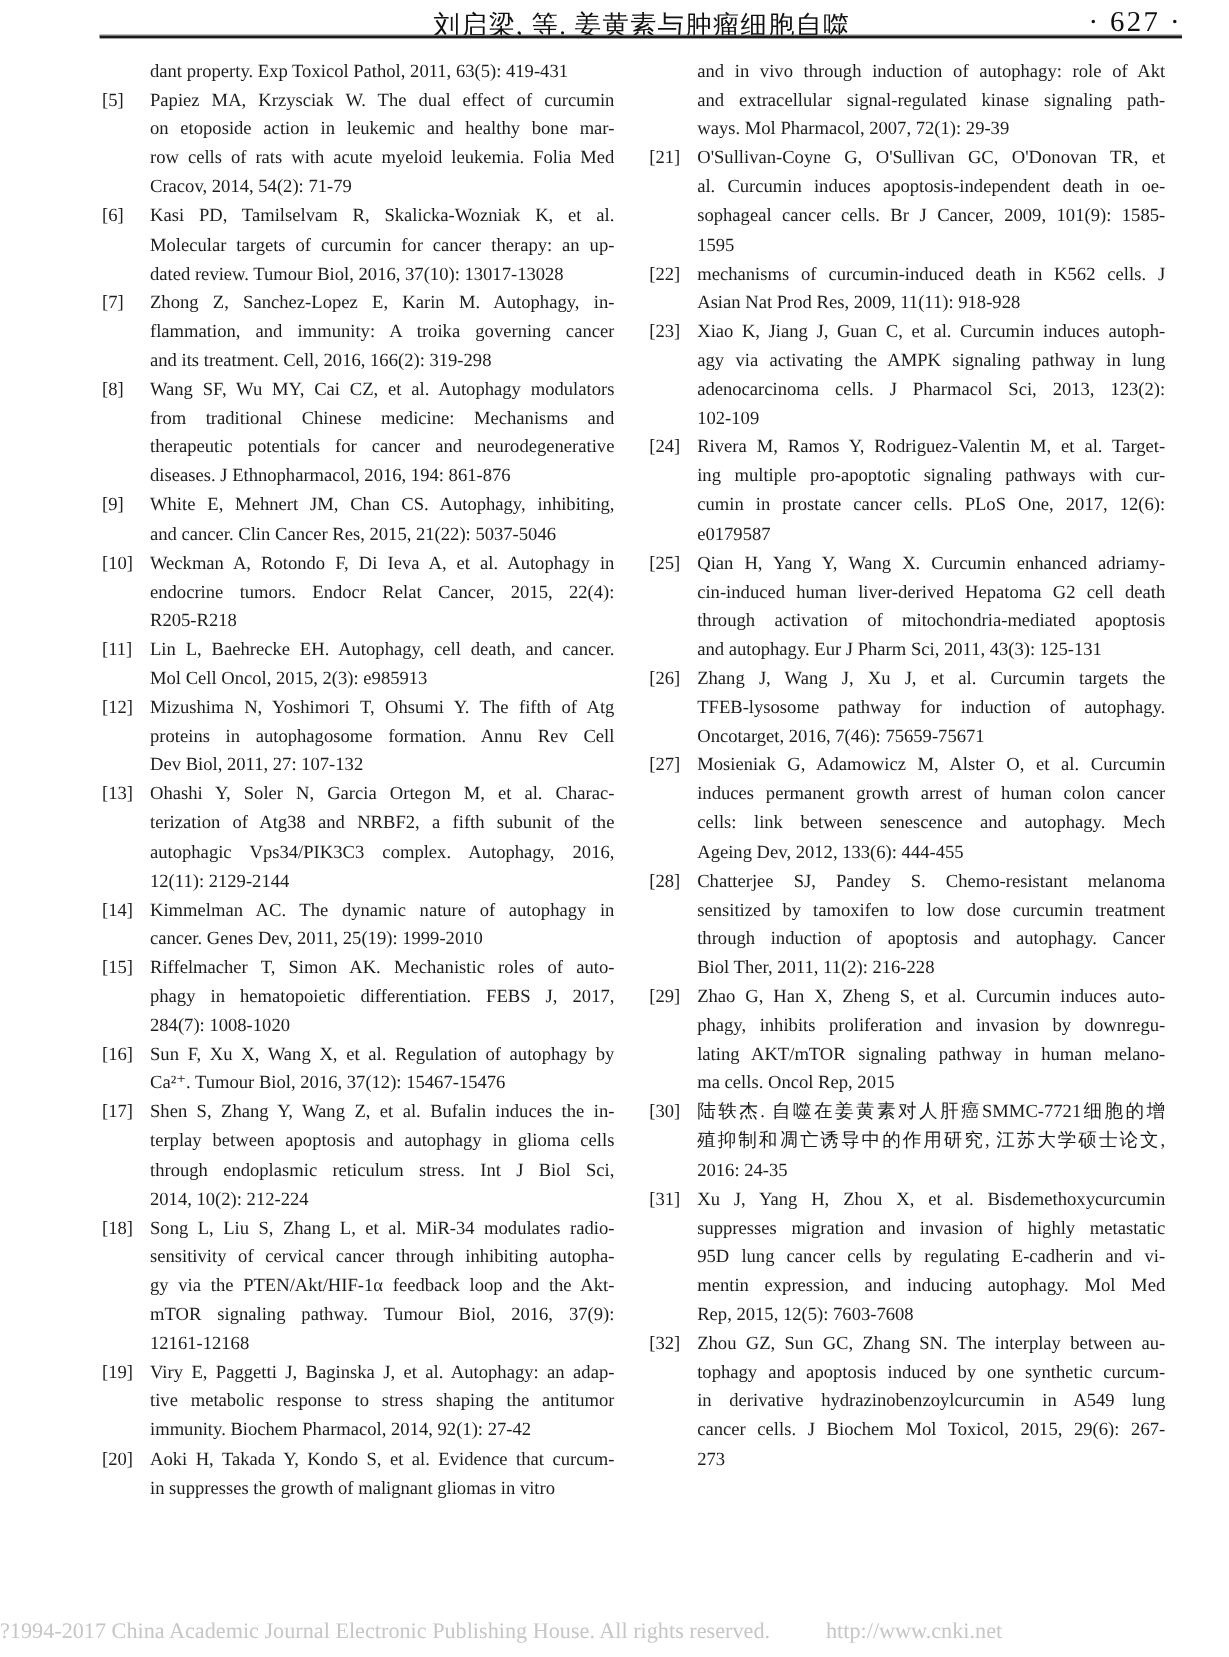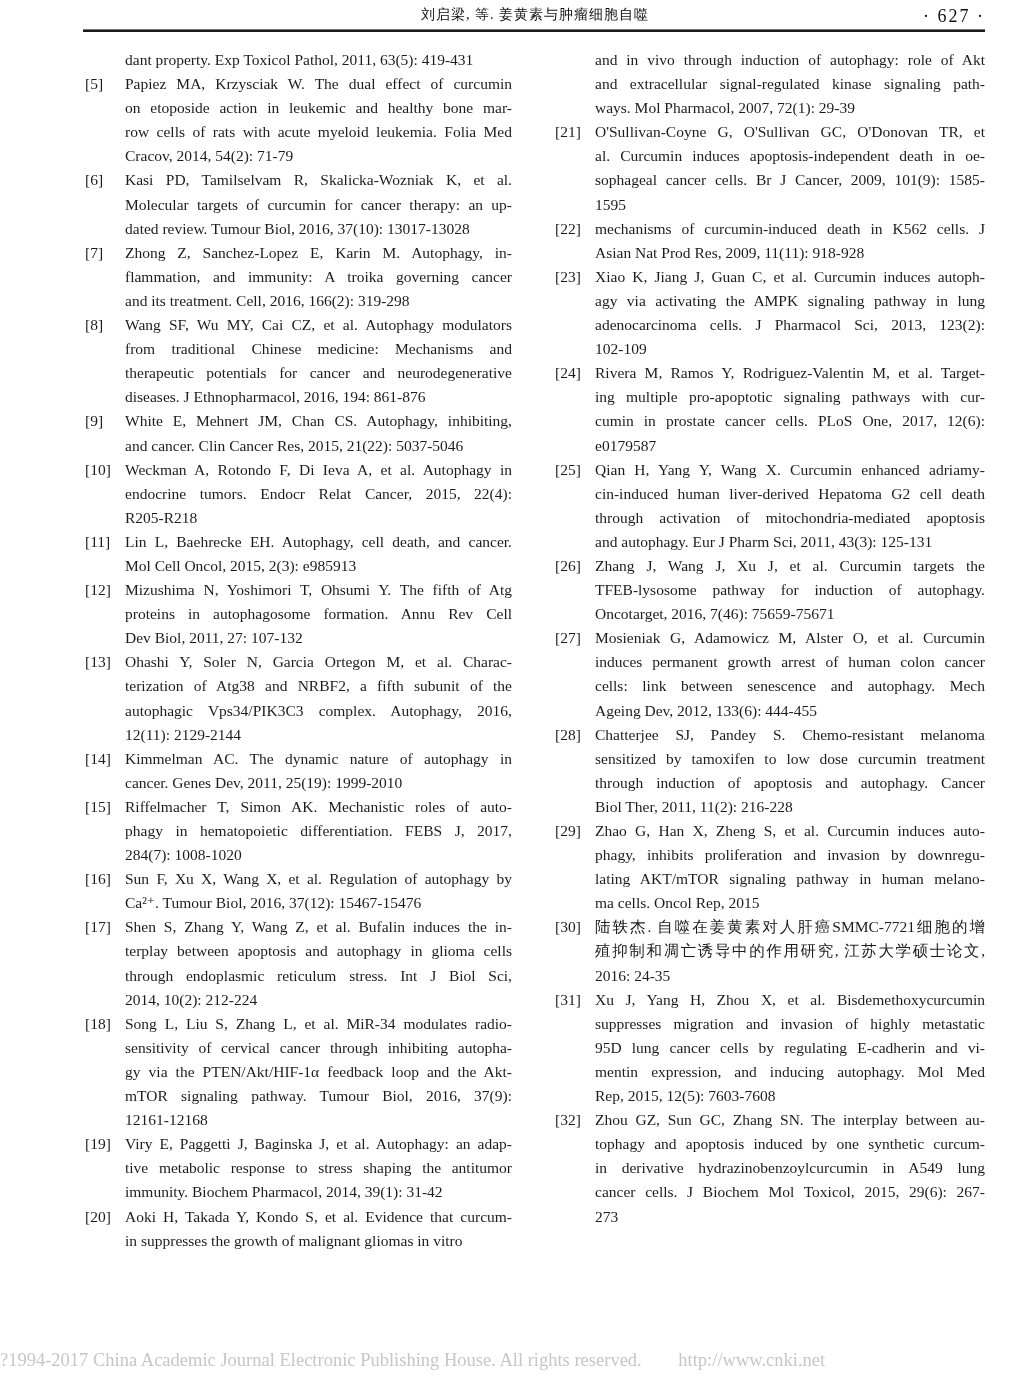--- a/index.html
+++ b/index.html
@@ -6,51 +6,51 @@
   html, body { background: #ffffff; }
   body {
     width: 1024px; height: 1381px; position: relative;
     font-family: "Liberation Serif", "DejaVu Serif", serif;
     color: #1c1c1c;
     overflow: hidden;
   }
   .page-header { position: absolute; left: 85px; top: 6px; width: 900px; height: 26px; }
   .header-title {
     position: absolute; left: 0; right: 0; top: 0;
-    text-align: center; font-size: 14px; letter-spacing: 1px; color: #111;
+    text-align: center; font-size: 22px; letter-spacing: 1px; color: #111;
   }
   .header-page-number {
     position: absolute; right: 0; top: 0;
-    font-size: 18px; letter-spacing: 2px; color: #111;
+    font-size: 24px; letter-spacing: 2px; color: #111;
   }
   .header-rule {
     position: absolute; left: 83px; top: 29px; width: 902px; height: 3px;
     background: #1a1a1a; border-top: 1px solid #777;
   }
   .columns {
     position: absolute; left: 85px; top: 48px; width: 900px;
-    display: flex; gap: 43px;
+    display: flex; gap: 29px;
   }
   .col { width: 427px; overflow: hidden; }
   .col-right { width: 430px; }
   .ref { display: flex; font-size: 15.5px; line-height: 24.1px; }
   .ref-num { width: 40px; flex: 0 0 40px; }
   .ref-body { flex: 1 1 auto; min-width: 0; }
   .ref-line {
     white-space: nowrap;
     text-align: justify;
     text-align-last: justify;
   }
   .ref-line.last { text-align-last: left; }
   .page-footer {
     position: absolute; left: 0; top: 1350px; width: 1024px;
     font-size: 18.5px; color: #c6c6c6; white-space: nowrap;
   }
   .footer-copyright { display: inline; }
-  .footer-url { display: inline; margin-left: 32px; }
+  .footer-url { display: inline; margin-left: 42px; }
 </style>
 </head>
 <body>
 
 <div class="page-header">
   <div class="header-title">刘启梁, 等. 姜黄素与肿瘤细胞自噬</div>
   <div class="header-page-number">· 627 ·</div>
 </div>
 <div class="header-rule"></div>
 
@@ -174,21 +174,21 @@
           <div class="ref-line">gy via the PTEN/Akt/HIF-1α feedback loop and the Akt-</div>
           <div class="ref-line">mTOR signaling pathway. Tumour Biol, 2016, 37(9):</div>
           <div class="ref-line last">12161-12168</div>
         </div>
       </div>
       <div class="ref">
         <span class="ref-num">[19]</span>
         <div class="ref-body">
           <div class="ref-line">Viry E, Paggetti J, Baginska J, et al. Autophagy: an adap-</div>
           <div class="ref-line">tive metabolic response to stress shaping the antitumor</div>
-          <div class="ref-line last">immunity. Biochem Pharmacol, 2014, 39(1): 31-42</div>
+          <div class="ref-line last">immunity. Biochem Pharmacol, 2014, 92(1): 27-42</div>
         </div>
       </div>
       <div class="ref">
         <span class="ref-num">[20]</span>
         <div class="ref-body">
           <div class="ref-line">Aoki H, Takada Y, Kondo S, et al. Evidence that curcum-</div>
           <div class="ref-line last">in suppresses the growth of malignant gliomas in vitro</div>
         </div>
       </div>
     </div>

